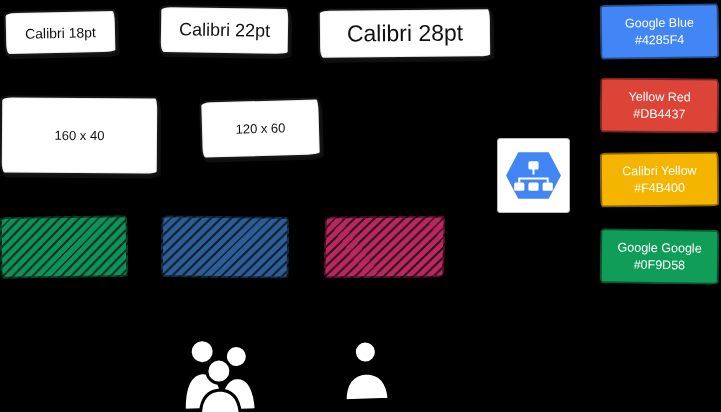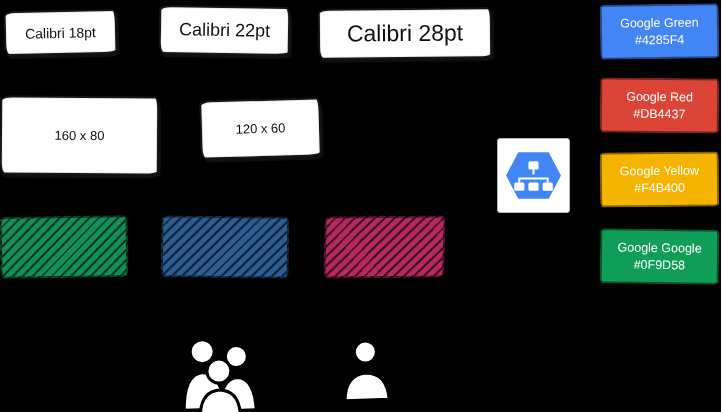--- a/index.html
+++ b/index.html
@@ -78,21 +78,21 @@
     <span class="f18">Calibri 18pt</span>
   </div>
   <div class="sketch-box font-box-2">
     <span class="f22">Calibri 22pt</span>
   </div>
   <div class="sketch-box font-box-3">
     <span class="f28">Calibri 28pt</span>
   </div>
 
   <div class="sketch-box size-box-1">
-    <span class="fsize">160 x 80</span>
+    <span class="fsize">160 x 40</span>
   </div>
   <div class="sketch-box size-box-2">
     <span class="fsize">120 x 60</span>
   </div>
 
   <div class="hex-card">
     <svg width="61" height="63" viewBox="0 0 60 62">
       <polygon points="15,8 45,8 57,31 45,54 15,54 3,31" fill="#4285F4"></polygon>
       <g stroke="#fff" stroke-width="2" fill="none">
         <path d="M30 24 v6 M16 38 v-4 h28 v4"></path>
@@ -104,29 +104,29 @@
         <rect x="39" y="38" width="10" height="8" rx="1.5"></rect>
       </g>
     </svg>
   </div>
 
   <div class="hatch hatch-green"></div>
   <div class="hatch hatch-blue"></div>
   <div class="hatch hatch-pink"></div>
 
   <div class="swatch swatch-blue" style="background-color: rgb(66, 133, 244);">
-    <div>Google Green</div>
+    <div>Google Blue</div>
     <div>#4285F4</div>
   </div>
   <div class="swatch swatch-red" style="background-color: rgb(219, 68, 55);">
-    <div>Google Red</div>
+    <div>Yellow Red</div>
     <div>#DB4437</div>
   </div>
   <div class="swatch swatch-yellow" style="background-color: rgb(244, 180, 0);">
-    <div>Google Yellow</div>
+    <div>Calibri Yellow</div>
     <div>#F4B400</div>
   </div>
   <div class="swatch swatch-green" style="background-color: rgb(15, 157, 88);">
     <div>Google Google</div>
     <div>#0F9D58</div>
   </div>
 
   <div class="people-group">
     <svg width="98" height="80" viewBox="0 0 96 80">
       <g fill="#fff" stroke="#000" stroke-width="3">

